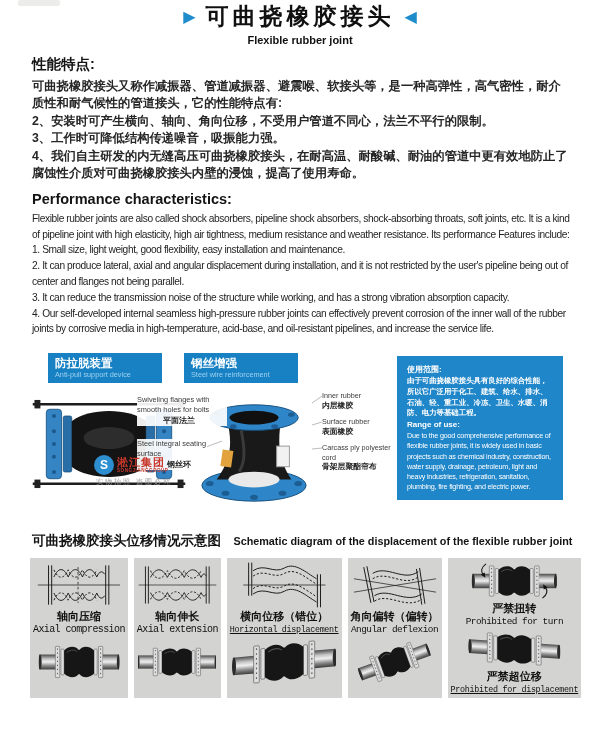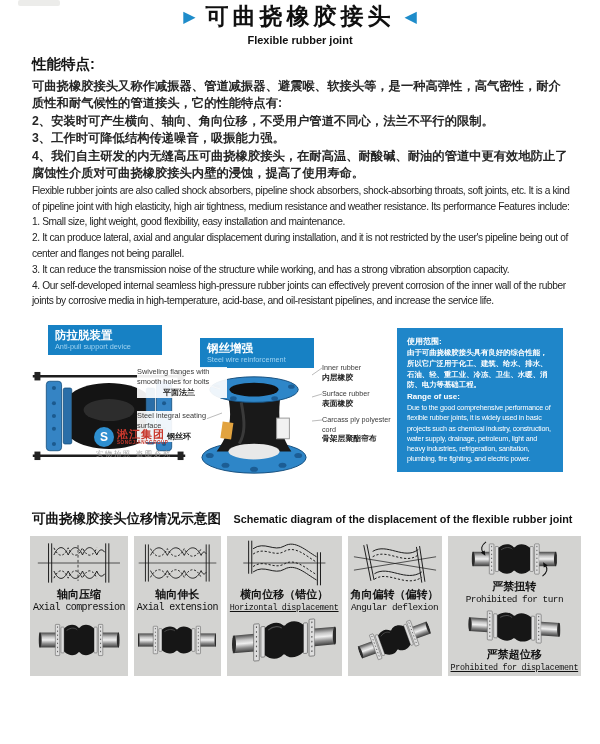--- a/index.html
+++ b/index.html
@@ -18,21 +18,21 @@
   .txt{margin:0 28px 0 32px;}
   .h2{font-size:14.5px;font-weight:700;color:#141414;margin:8px 0 4px 0;}
   .cnp{font-size:12.3px;font-weight:600;line-height:1.42;margin:0;color:#262626;}
   .enp{font-size:10.2px;letter-spacing:-0.4px;line-height:1.55;margin:0;color:#1e1e1e;}
 
   
   .figure{position:relative;height:162px;margin-top:14px;}
   .tag{position:absolute;top:2px;width:114px;background:#1781c4;color:#fff;padding:3px 7px 4px 7px;box-sizing:border-box;}
   .tag .tcn{font-size:11.5px;font-weight:700;line-height:14px;}
   .tag .ten{font-size:7.3px;color:#9ed2f0;line-height:9px;}
-  .tag1{left:48px;} .tag2{left:200px;margin-top:13px;}
+  .tag1{left:48px;} .tag2{left:184px;}
   .figsvg{position:absolute;}
   .callout{position:absolute;background:rgba(255,255,255,.92);}
   .callout .cen{font-size:7.4px;color:#3a3a3a;line-height:1.35;}
   .callout .ccn{font-size:8px;font-weight:700;color:#222;line-height:1.4;}
   .co1{left:137px;top:44px;width:90px;} .co1 .ccn{margin-left:26px;}
   .co2{left:137px;top:88px;width:70px;} .co2 .ccn{margin-left:30px;}
   .rcall{position:absolute;left:322px;width:72px;}
   .rcall .cen{font-size:7.2px;color:#3a3a3a;line-height:1.3;}
   .rcall .ccn{font-size:7.8px;font-weight:700;color:#222;line-height:1.35;}
   .rc1{top:40px;} .rc2{top:66px;} .rc3{top:92px;}
@@ -44,21 +44,21 @@
   .wm{position:absolute;left:94px;top:104px;width:110px;}
   .wm-row{display:flex;align-items:center;}
   .wm-circ{width:20px;height:20px;border-radius:50%;background:#2e8fd0;color:#fff;font-weight:700;font-size:12px;
            text-align:center;line-height:20px;flex:0 0 20px;}
   .wm-col{margin-left:3px;}
   .wm-cn{color:#c8382d;font-size:11px;font-weight:700;line-height:11px;letter-spacing:1px;}
   .wm-en{color:#c8382d;font-size:4.6px;font-weight:700;line-height:6px;letter-spacing:.5px;}
   .wm-note{color:#9a9a9a;font-size:7px;letter-spacing:2px;margin-top:2px;margin-left:2px;}
 
   
-  .schead{margin:24px 0 0 32px;white-space:nowrap;}
+  .schead{margin:18px 0 0 32px;white-space:nowrap;}
   .schead .scn{font-size:13.5px;font-weight:700;color:#141414;}
   .schead .sen{font-size:10.8px;font-weight:700;color:#141414;margin-left:8px;}
   .panels{display:flex;gap:6px;margin:8px 35px 0 30px;}
   .panel{background:#d3d3d1;flex:1 1 0;height:140px;padding:2px 3px;box-sizing:border-box;
          display:flex;flex-direction:column;align-items:center;}
   .panel5{flex:1.32 1 0;}
   .draw{width:100%;height:50px;}
   .photo{width:96%;height:52px;}
   .panel5 .photo{height:44px;}
   .plabel-cn{font-family:"DejaVu Serif",serif;font-size:11px;font-weight:700;color:#111;line-height:14px;text-align:center;white-space:nowrap;}
@@ -110,20 +110,21 @@
 
   <div class="txt">
     <div class="h2">性能特点:</div>
     <p class="cnp">可曲挠橡胶接头又称作减振器、管道减振器、避震喉、软接头等，是一种高弹性，高气密性，耐介质性和耐气候性的管道接头，它的性能特点有:</p>
     <p class="cnp">2、安装时可产生横向、轴向、角向位移，不受用户管道不同心，法兰不平行的限制。</p>
     <p class="cnp">3、工作时可降低结构传递噪音，吸振能力强。</p>
     <p class="cnp">4、我们自主研发的内无缝高压可曲挠橡胶接头，在耐高温、耐酸碱、耐油的管道中更有效地防止了腐蚀性介质对可曲挠橡胶接头内壁的浸蚀，提高了使用寿命。</p>
   </div>
 
   <div class="txt">
+    <div class="h2">Performance characteristics:</div>
     <p class="enp">Flexible rubber joints are also called shock absorbers, pipeline shock absorbers, shock-absorbing throats, soft joints, etc. It is a kind of pipeline joint with high elasticity, high air tightness, medium resistance and weather resistance. Its performance Features include:</p>
     <p class="enp">1. Small size, light weight, good flexibility, easy installation and maintenance.</p>
     <p class="enp">2. It can produce lateral, axial and angular displacement during installation, and it is not restricted by the user's pipeline being out of center and flanges not being parallel.</p>
     <p class="enp">3. It can reduce the transmission noise of the structure while working, and has a strong vibration absorption capacity.</p>
     <p class="enp">4. Our self-developed internal seamless high-pressure rubber joints can effectively prevent corrosion of the inner wall of the rubber joints by corrosive media in high-temperature, acid-base, and oil-resistant pipelines, and increase the service life.</p>
   </div>
 
   <div class="figure">
     <div class="tag tag1">
       <div class="tcn">防拉脱装置</div>

